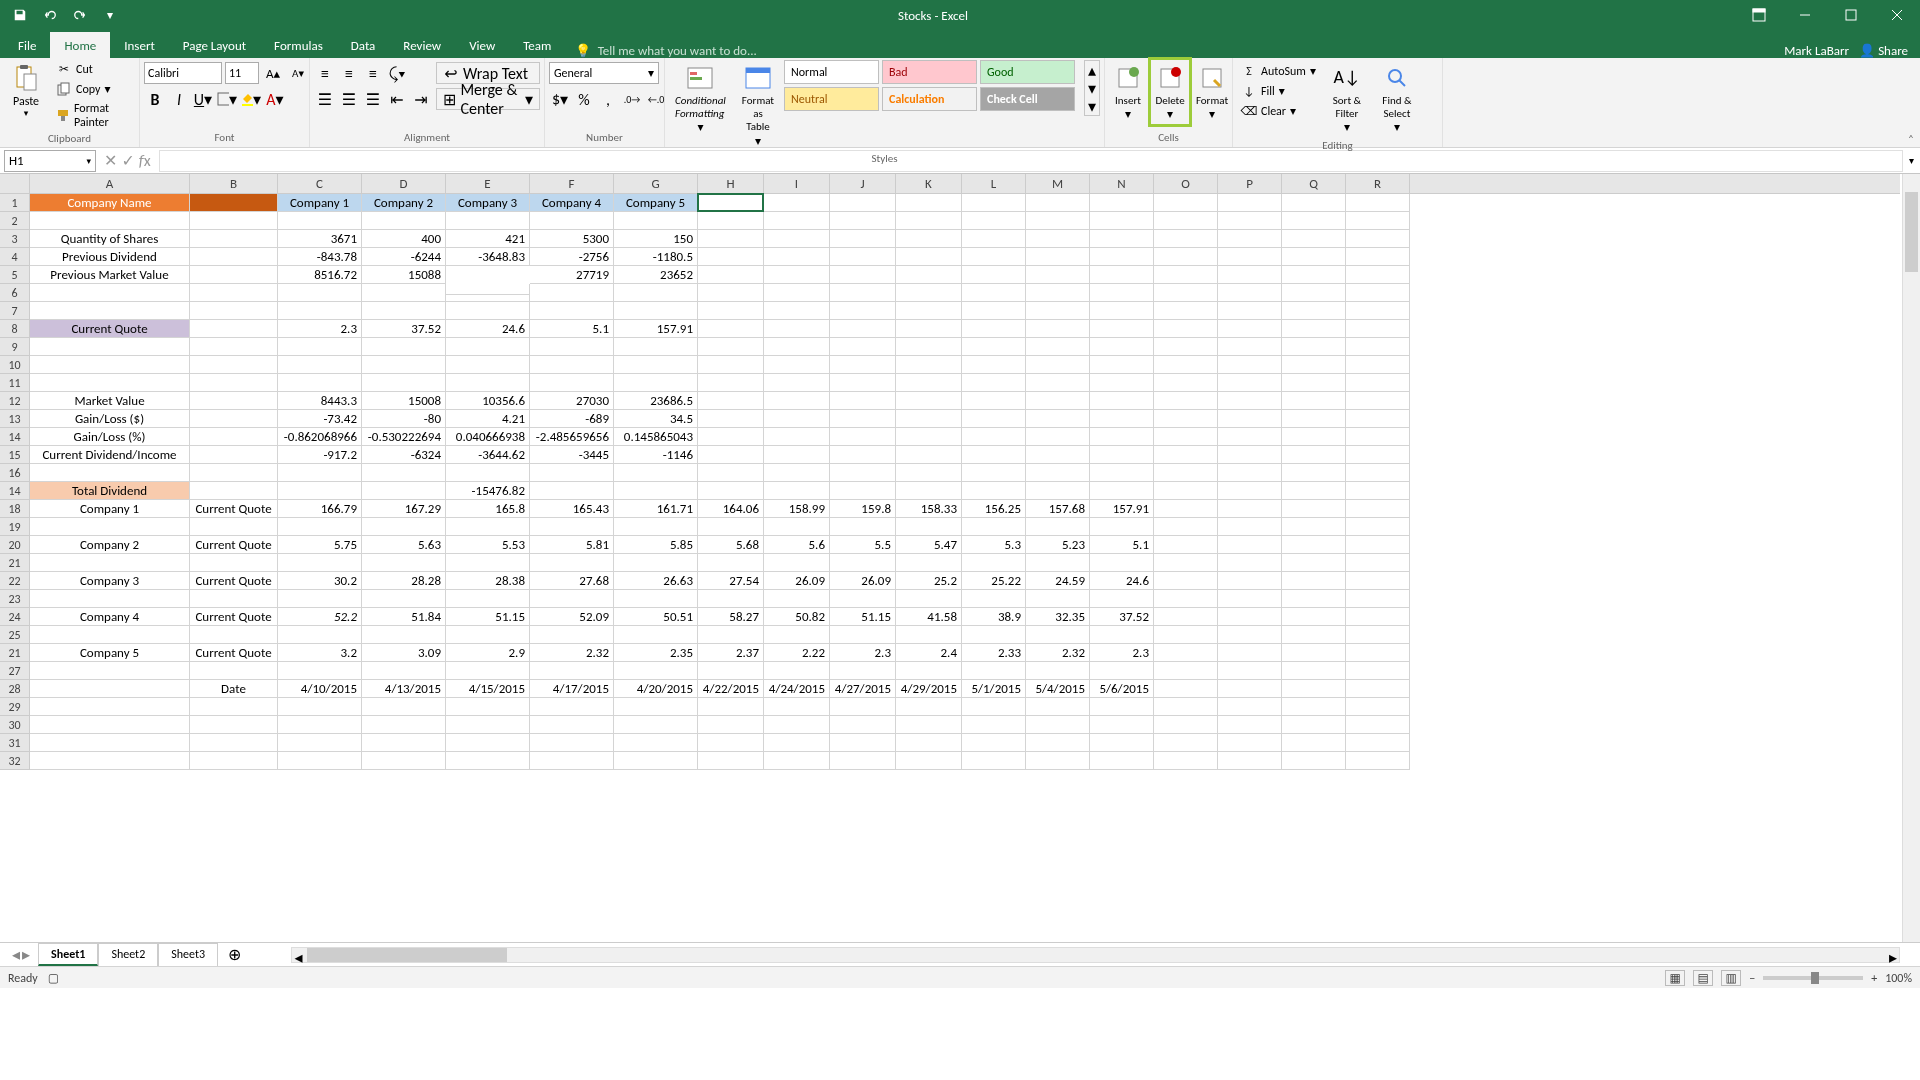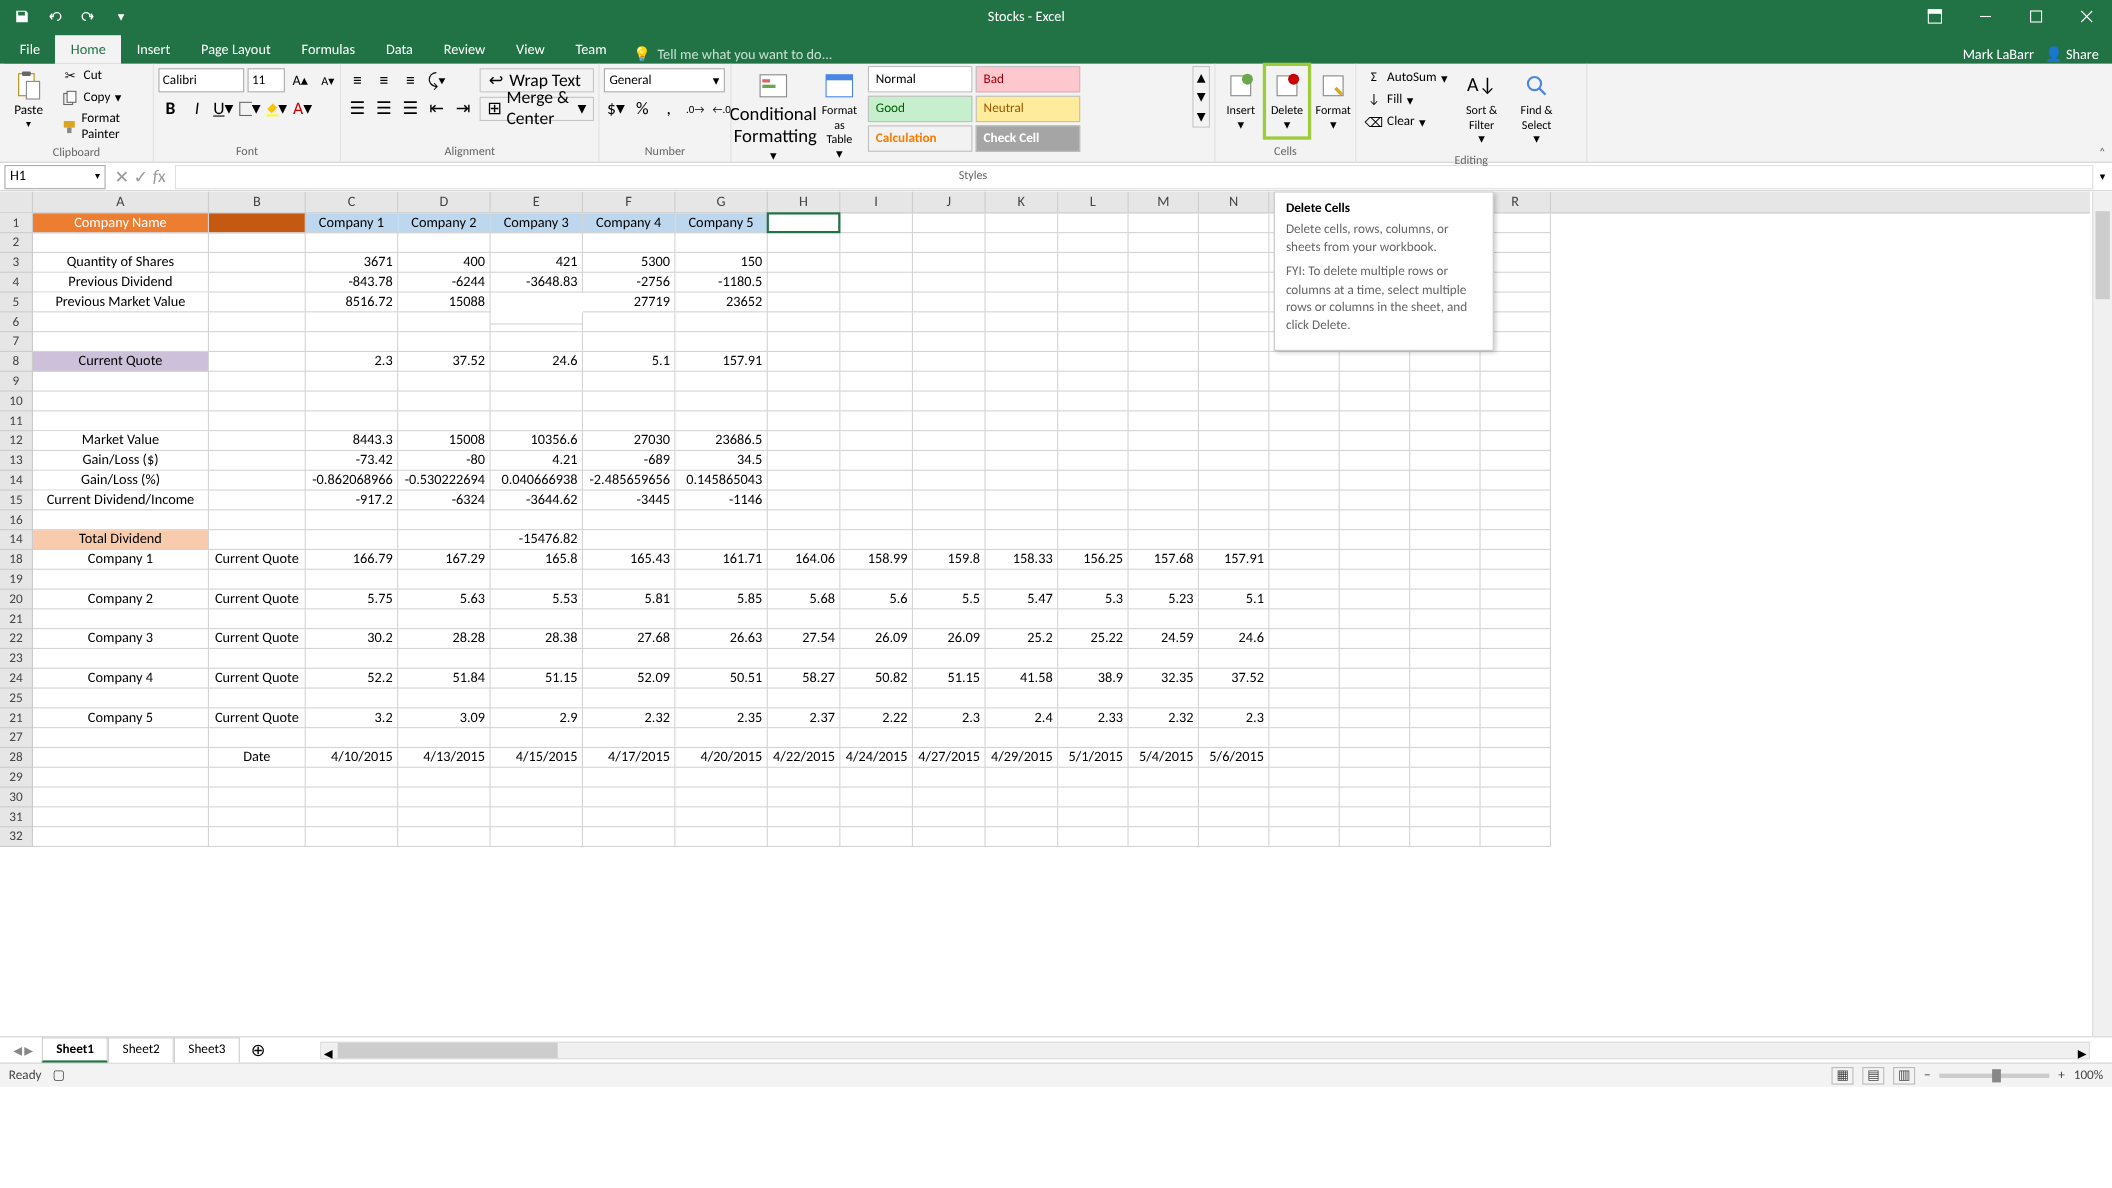--- a/index.html
+++ b/index.html
@@ -267,21 +267,21 @@
   </div>
 
   <div class="group" style="width:440px;">
     <div class="group-body">
       <div class="big-btn" style="width:68px;"><span class="ico">
             <svg width="28" height="28">
               <rect x="2" y="4" width="24" height="20" fill="#fff" stroke="#888"></rect>
               <rect x="4" y="8" width="7" height="3" fill="#e06666"></rect>
               <rect x="4" y="13" width="12" height="3" fill="#6aa84f"></rect>
             </svg>
-          </span><span style="font-size:17px;text-align:right;">Conditional Formatting</span>▾</div>
+          </span><span style="font-size:11px;text-align:left;font-style:italic;">Conditional Formatting</span>▾</div>
       <div class="big-btn" style="width:56px;"><span class="ico">
             <svg width="28" height="28">
               <rect x="2" y="4" width="24" height="20" fill="#fff" stroke="#4a86e8"></rect>
               <rect x="2" y="4" width="24" height="5" fill="#4a86e8"></rect>
             </svg>
           </span><span style="font-size:11px;text-align:center;">Format as Table</span>▾</div>
       <div class="style-gallery" id="style-gallery">
           <div class="style-item" style="background: rgb(255, 255, 255); color: rgb(0, 0, 0);">Normal</div>
           <div class="style-item" style="background: rgb(255, 199, 206); color: rgb(156, 0, 6);">Bad</div>
           <div class="style-item" style="background: rgb(198, 239, 206); color: rgb(0, 97, 0);">Good</div>
@@ -872,21 +872,21 @@
         <div class="cell" style="width: 64px;"></div>
         <div class="cell" style="width: 64px;"></div>
         <div class="cell" style="width: 64px;"></div>
         <div class="cell" style="width: 64px;"></div>
         <div class="cell" style="width: 64px;"></div>
         <div class="cell" style="width: 64px;"></div>
       </div>
       <div class="row">
         <div class="cell c" style="width: 160px;">Company 4</div>
         <div class="cell c" style="width: 88px;">Current Quote</div>
-        <div class="cell" style="width: 84px;">52.2</div>
+        <div class="cell" style="width: 84px; font-style: italic;">52.2</div>
         <div class="cell" style="width: 84px;">51.84</div>
         <div class="cell" style="width: 84px;">51.15</div>
         <div class="cell" style="width: 84px;">52.09</div>
         <div class="cell" style="width: 84px;">50.51</div>
         <div class="cell" style="width: 66px;">58.27</div>
         <div class="cell" style="width: 66px;">50.82</div>
         <div class="cell" style="width: 66px;">51.15</div>
         <div class="cell" style="width: 66px;">41.58</div>
         <div class="cell" style="width: 64px;">38.9</div>
         <div class="cell" style="width: 64px;">32.35</div>
@@ -1055,25 +1055,20 @@
         <div class="cell" style="width: 64px;"></div>
         <div class="cell" style="width: 64px;"></div>
         <div class="cell" style="width: 64px;"></div>
       </div>
     </div>
   <div class="active-cell" id="active-cell" style="left: 697px; top: 19px; width: 67px; height: 19px;"></div>
   <div class="vscroll">
     <div style="position:absolute;top:18px;height:80px;left:2px;right:2px;background:#cdcdcd;"></div>
   </div>
 
-  <div class="tooltip" style="top:0px;left:1158px;">
-    <div class="tt-title">Delete Cells</div>
-    <p>Delete cells, rows, columns, or sheets from your workbook.</p>
-    <p>FYI: To delete multiple rows or columns at a time, select multiple rows or columns in the sheet, and click Delete.</p>
-  </div>
 </div>
 
 <div class="sheet-tabs">
   <div class="sheet-nav">
     <span>◂</span>
     <span>▸</span>
   </div>
   <div id="sheet-tabs-container" style="display:flex;gap:0;">
       <div class="stab active">Sheet1</div>
       <div class="stab">Sheet2</div>

